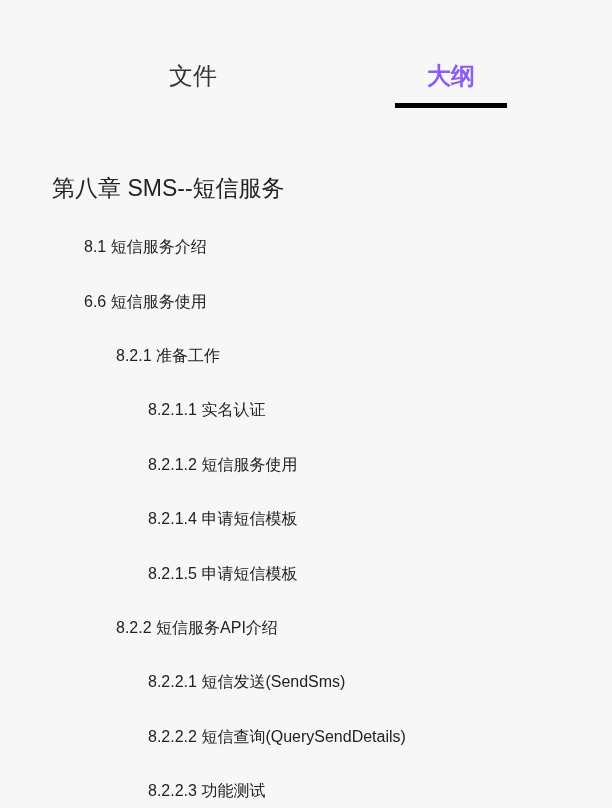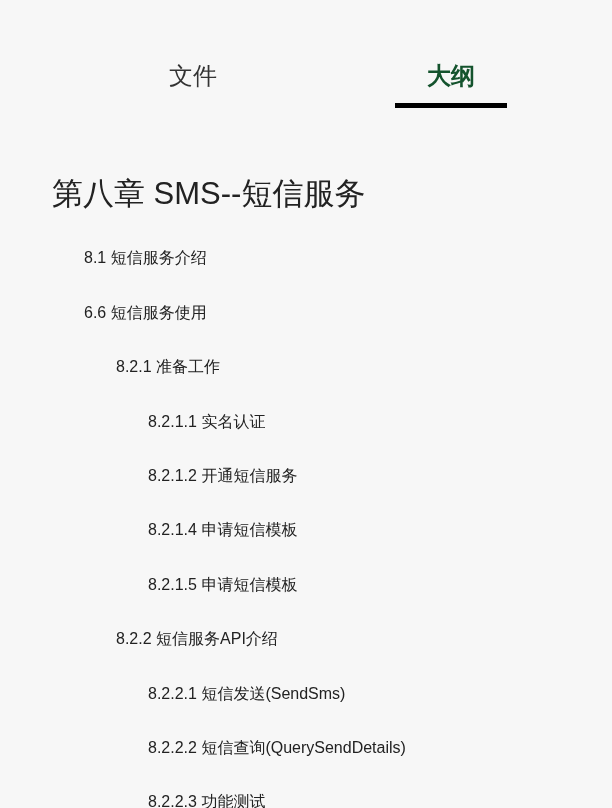--- a/index.html
+++ b/index.html
@@ -22,21 +22,21 @@
     }
     .tab {
       font-size: 24px;
       color: #333;
       padding: 8px 32px 12px 32px;
       cursor: pointer;
       position: relative;
     }
     .tab.active {
       font-weight: 700;
-      color: #14532d;
+      color: #8b5cf6;
     }
     .tab.active::after {
       content: "";
       display: block;
       position: absolute;
       left: 0;
       right: 0;
       bottom: -4px;
       height: 5px;
       background: #000;
@@ -44,40 +44,40 @@
     .outline {
       padding: 32px 20px 0 20px;
     }
     .outline-item {
       font-size: 16px;
       color: #222;
       line-height: 1.4;
       cursor: pointer;
       padding: 12px 0;
     }
-    .level-0 { padding-left: 0; font-size: 31px; }
+    .level-0 { padding-left: 0; font-size: 23px; }
     .level-1 { padding-left: 32px; }
     .level-2 { padding-left: 64px; }
     .level-3 { padding-left: 96px; }
   </style>
 </head>
 <body>
 
 <div class="tabs">
   <div class="tab">文件</div>
   <div class="tab active">大纲</div>
 </div>
 
 <div class="outline">
   <div class="outline-item level-0">第八章 SMS--短信服务</div>
   <div class="outline-item level-1">8.1 短信服务介绍</div>
   <div class="outline-item level-1">6.6 短信服务使用</div>
   <div class="outline-item level-2">8.2.1 准备工作</div>
   <div class="outline-item level-3">8.2.1.1 实名认证</div>
-  <div class="outline-item level-3">8.2.1.2 开通短信服务</div>
+  <div class="outline-item level-3">8.2.1.2 短信服务使用</div>
   <div class="outline-item level-3">8.2.1.4 申请短信模板</div>
   <div class="outline-item level-3">8.2.1.5 申请短信模板</div>
   <div class="outline-item level-2">8.2.2 短信服务API介绍</div>
   <div class="outline-item level-3">8.2.2.1 短信发送(SendSms)</div>
   <div class="outline-item level-3">8.2.2.2 短信查询(QuerySendDetails)</div>
   <div class="outline-item level-3">8.2.2.3 功能测试</div>
 
 </div>
 
 </body></html>

